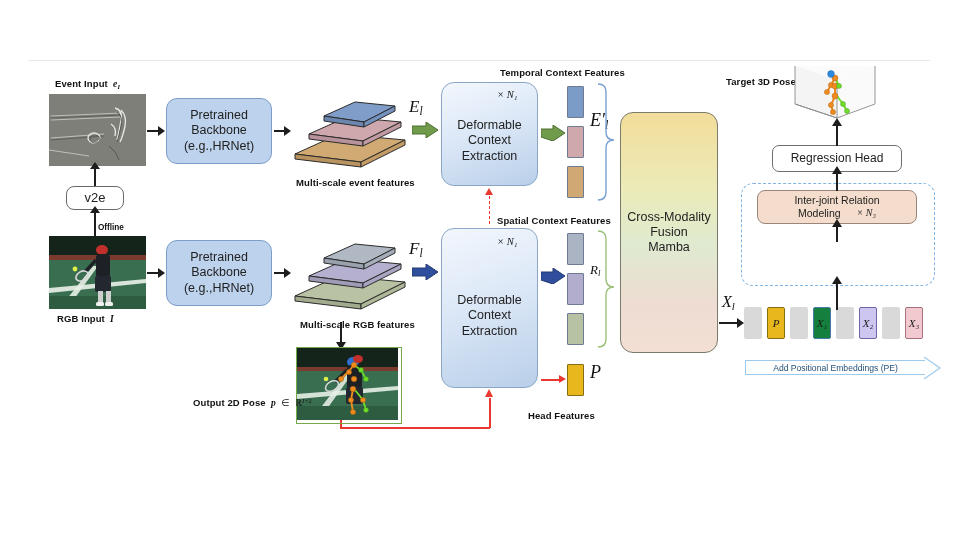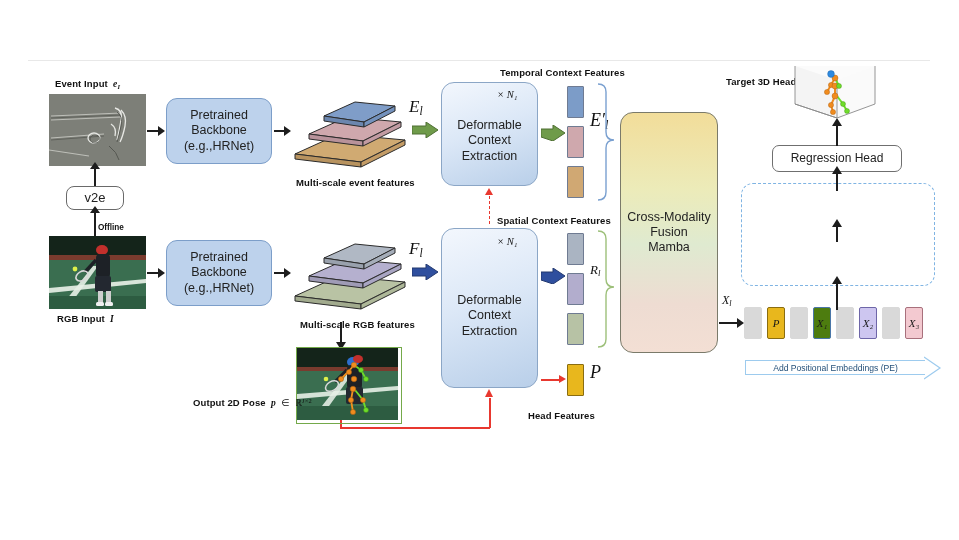--- a/index.html
+++ b/index.html
@@ -347,33 +347,33 @@
   <div class="math" style="left:590px;top:362px;font-size:18px;">P</div>
   <div class="lbl" style="left:528px;top:410px;">Head Features</div>
 
   <div class="box box-mamba" style="left:620px;top:112px;width:98px;height:241px;">
     <div>
       <div>Cross-Modality</div>
       <div>Fusion</div>
       <div>Mamba</div>
     </div>
   </div>
-  <div class="math" style="left:722px;top:293px;font-size:12px;">
+  <div class="math" style="left:722px;top:293px;font-size:16px;">
     <span>X</span><span class="sub">l</span>
   </div>
   <div class="arr-line" style="left:719px;top:322px;width:20px;height:1.6px;"></div>
   <div class="arr-head" style="left:737px;top:317.5px;border-top:5px solid transparent;border-bottom:5px solid transparent;border-left:7px solid #1d1d1d;"></div>
 
   <div class="abs" id="token-row" style="left:744px;top:307px;width:200px;height:32px;">
       <div class="tok" style="left: 0px; top: 0px; width: 18px; height: 32px; background: rgb(217, 217, 217); border: 1px solid rgb(217, 217, 217);"></div>
       <div class="tok" style="left: 23px; top: 0px; width: 18px; height: 32px; background: rgb(232, 183, 29); border: 1px solid rgb(138, 109, 16);">
         <span>P</span>
       </div>
       <div class="tok" style="left: 46px; top: 0px; width: 18px; height: 32px; background: rgb(217, 217, 217); border: 1px solid rgb(217, 217, 217);"></div>
-      <div class="tok" style="left: 69px; top: 0px; width: 18px; height: 32px; background: #4d7c0f; border: 1px solid rgb(74, 118, 168);">
+      <div class="tok" style="left: 69px; top: 0px; width: 18px; height: 32px; background: #15803d; border: 1px solid rgb(74, 118, 168);">
         <span>X₁</span>
       </div>
       <div class="tok" style="left: 92px; top: 0px; width: 18px; height: 32px; background: rgb(217, 217, 217); border: 1px solid rgb(217, 217, 217);"></div>
       <div class="tok" style="left: 115px; top: 0px; width: 18px; height: 32px; background: rgb(205, 198, 240); border: 1px solid rgb(110, 102, 168);">
         <span>X₂</span>
       </div>
       <div class="tok" style="left: 138px; top: 0px; width: 18px; height: 32px; background: rgb(217, 217, 217); border: 1px solid rgb(217, 217, 217);"></div>
       <div class="tok" style="left: 161px; top: 0px; width: 18px; height: 32px; background: rgb(243, 201, 208); border: 1px solid rgb(168, 112, 124);">
         <span>X₃</span>
       </div>
@@ -384,38 +384,47 @@
   </div>
   <div class="pe-banner-tip" style="left:925px;top:357px;border-top:10.5px solid transparent;border-bottom:10.5px solid transparent;border-left:15px solid #ffffff;"></div>
   <div class="abs" style="left:924px;top:355px;">
     <svg width="18" height="26" viewBox="0 0 18 26">
       <path d="M0 2 L16 13 L0 24" fill="none" stroke="#9dcbee" stroke-width="1.2"></path>
     </svg>
   </div>
 
   <div class="dashed-region" style="left:741px;top:183px;width:192px;height:101px;"></div>
 
+  <div class="box box-inter" style="left:757px;top:190px;width:160px;height:34px;">
+    <div style="line-height:1.25;">
+      <div>Inter-joint Relation</div>
+      <div style="display:flex;align-items:center;justify-content:center;gap:16px;">
+        <span>Modeling</span>
+        <span class="mathit" style="font-size:10px;">× N₃</span>
+      </div>
+    </div>
+  </div>
 
 
   <div class="arr-line" style="left:836px;top:284px;width:1.6px;height:26px;"></div>
   <div class="arr-head" style="left:831.5px;top:276px;border-left:5px solid transparent;border-right:5px solid transparent;border-bottom:8px solid #1d1d1d;"></div>
 
   <div class="arr-line" style="left:836px;top:226px;width:1.6px;height:16px;"></div>
   <div class="arr-head" style="left:831.5px;top:219px;border-left:5px solid transparent;border-right:5px solid transparent;border-bottom:8px solid #1d1d1d;"></div>
 
   <div class="box box-reg" style="left:772px;top:145px;width:130px;height:27px;">
     <span>Regression Head</span>
   </div>
   <div class="arr-line" style="left:836px;top:173px;width:1.6px;height:18px;"></div>
   <div class="arr-head" style="left:831.5px;top:166px;border-left:5px solid transparent;border-right:5px solid transparent;border-bottom:8px solid #1d1d1d;"></div>
 
   <div class="arr-line" style="left:836px;top:126px;width:1.6px;height:20px;"></div>
   <div class="arr-head" style="left:831.5px;top:118px;border-left:5px solid transparent;border-right:5px solid transparent;border-bottom:8px solid #1d1d1d;"></div>
 
-  <div class="lbl" style="left:726px;top:76px;">Target 3D Head</div>
+  <div class="lbl" style="left:726px;top:76px;">Target 3D Pose</div>
   <div class="abs" style="left:787px;top:64px;width:96px;height:58px;">
     <svg width="96" height="58" viewBox="0 0 96 58">
       <polygon points="8,2 88,2 88,40 50,54 8,40" fill="#fbfbfb"></polygon>
       <polygon points="8,2 8,40 50,54 50,16" fill="#f4f4f4"></polygon>
       <polygon points="50,16 50,54 88,40 88,2" fill="#fafafa"></polygon>
       <g stroke="#8a8a8a" stroke-width="0.9" fill="none">
         <path d="M8 2 L8 40 L50 54 L88 40 L88 2"></path>
         <path d="M8 40 L50 54"></path>
           <path d="M50 54 L50 16"></path>
       </g>

